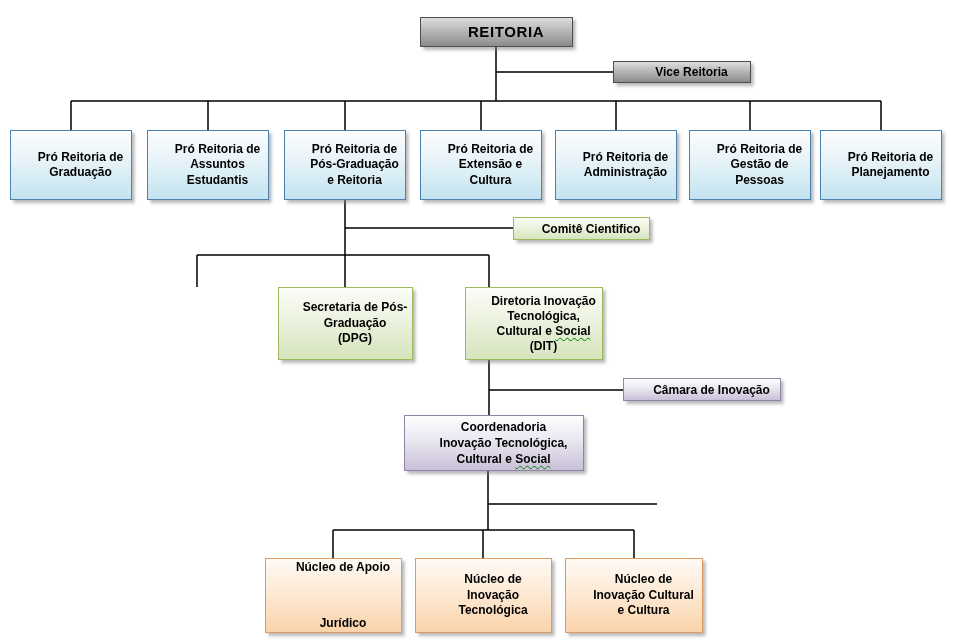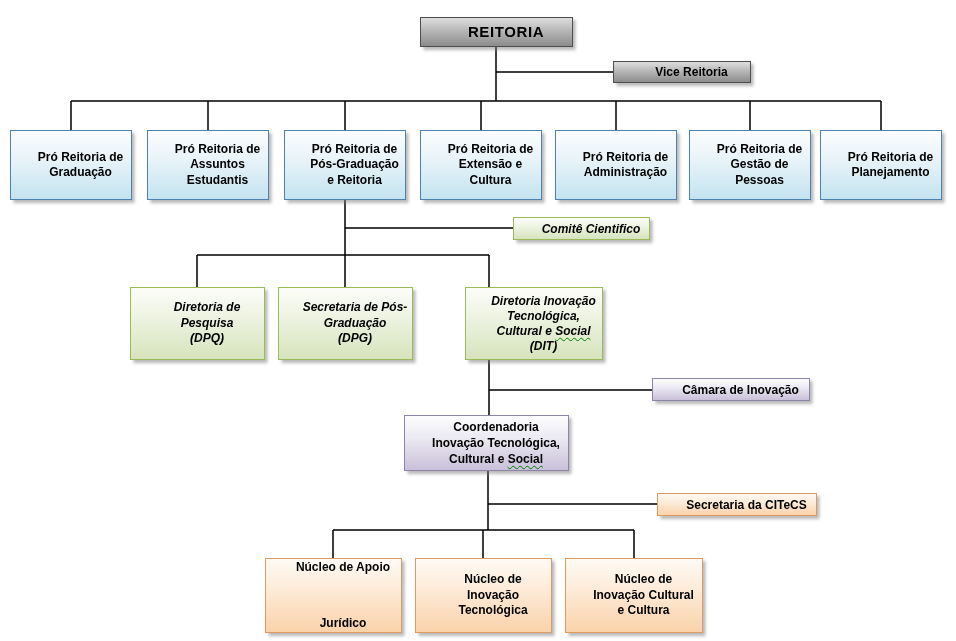--- a/index.html
+++ b/index.html
@@ -22,21 +22,20 @@
   }
   .root{font-size:15px;letter-spacing:.6px;}
   .pill{font-size:12px;line-height:14px;}
   .blue{
     background:linear-gradient(to bottom,var(--blue-top) 0%,#e9f4f9 40%,var(--blue-bottom) 100%);
     border:1px solid var(--blue-border);
   }
   .green{
     background:linear-gradient(to bottom,var(--green-top) 0%,#eef3e2 40%,var(--green-bottom) 100%);
     border:1px solid var(--green-border);
-    font-style:italic;
   }
   .purple{
     background:linear-gradient(to bottom,var(--purple-top) 0%,#eceaf2 40%,var(--purple-bottom) 100%);
     border:1px solid var(--purple-border);
   }
   .orange{
     background:linear-gradient(to bottom,var(--orange-top) 0%,#fdecd9 40%,var(--orange-bottom) 100%);
     border:1px solid var(--orange-border);
   }
   .wavy{
@@ -110,50 +109,42 @@
   </div>
   <div class="node blue" style="left:820px;top:130px;width:122px;height:70px;">
     <div class="line">Pró Reitoria de</div>
     <div class="line">Planejamento</div>
   </div>
 
   <div class="node green pill" style="left:513px;top:217px;width:137px;height:23px;">
     <div class="line">Comitê Cientifico</div>
   </div>
 
-  <div class="node green" style="left:130px;top:287px;width:135px;height:73px;">
-    <div class="line">Diretoria de</div>
-    <div class="line">Pesquisa</div>
-    <div class="line">(DPQ)</div>
-  </div>
   <div class="node green" style="left:278px;top:287px;width:135px;height:73px;">
     <div class="line">Secretaria de Pós-</div>
     <div class="line">Graduação</div>
     <div class="line">(DPG)</div>
   </div>
   <div class="node green" style="left:420px;top:287px;width:138px;height:73px;line-height:15px;margin-left:45px;">
     <div class="line">Diretoria Inovação</div>
     <div class="line">Tecnológica,</div>
     <div class="line"><span>Cultural e</span> <span class="wavy">Social</span></div>
     <div class="line">(DIT)</div>
   </div>
 
-  <div class="node purple pill" style="left:652px;top:378px;width:158px;height:23px;">
+  <div class="node purple pill" style="left:623px;top:378px;width:158px;height:23px;">
     <div class="line">Câmara de Inovação</div>
   </div>
 
-  <div class="node purple" style="left:404px;top:415px;width:165px;height:56px;line-height:16px;">
+  <div class="node purple" style="left:404px;top:415px;width:180px;height:56px;line-height:16px;">
     <div class="line">Coordenadoria</div>
     <div class="line">Inovação Tecnológica,</div>
     <div class="line"><span>Cultural e</span> <span class="wavy">Social</span></div>
   </div>
 
-  <div class="node orange pill" style="left:657px;top:493px;width:160px;height:23px;">
-    <div class="line">Secretaria da CITeCS</div>
-  </div>
 
   <div class="node orange" style="left:265px;top:558px;width:137px;height:75px;gap:40px;">
     <div class="line">Núcleo de Apoio</div>
     <div class="line">Jurídico</div>
   </div>
   <div class="node orange" style="left:415px;top:558px;width:137px;height:75px;">
     <div class="line">Núcleo de</div>
     <div class="line">Inovação</div>
     <div class="line">Tecnológica</div>
   </div>

